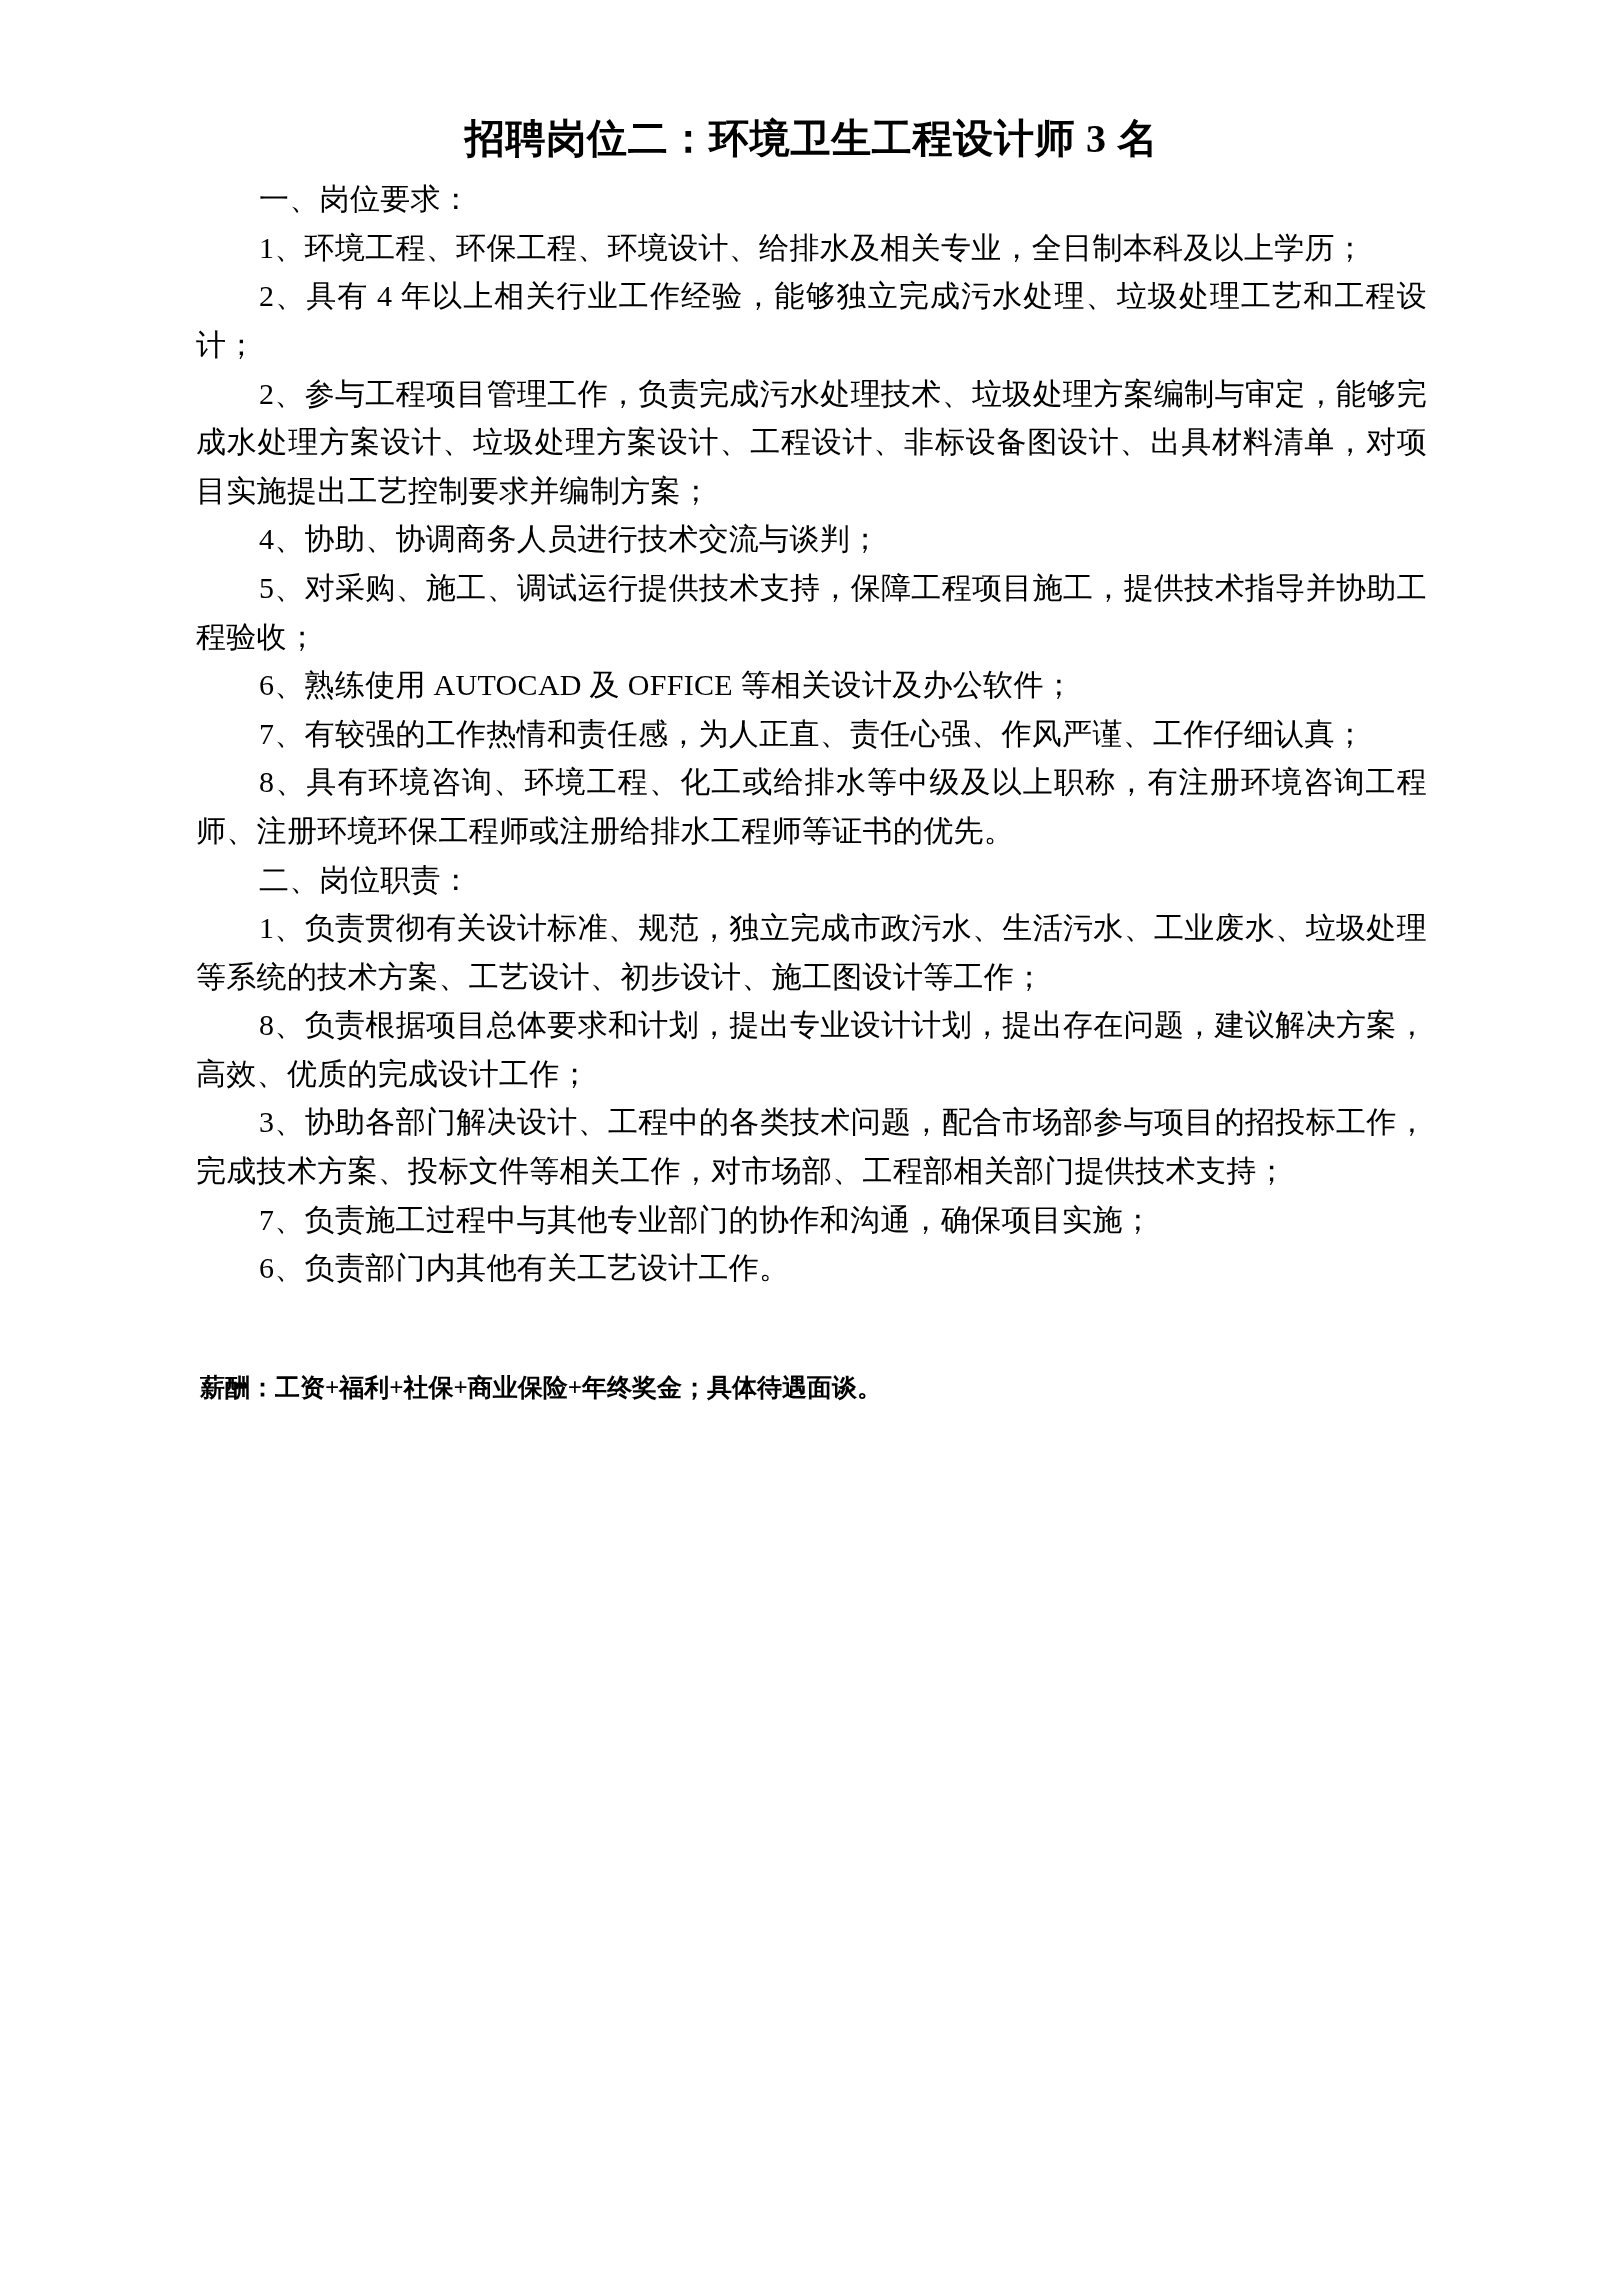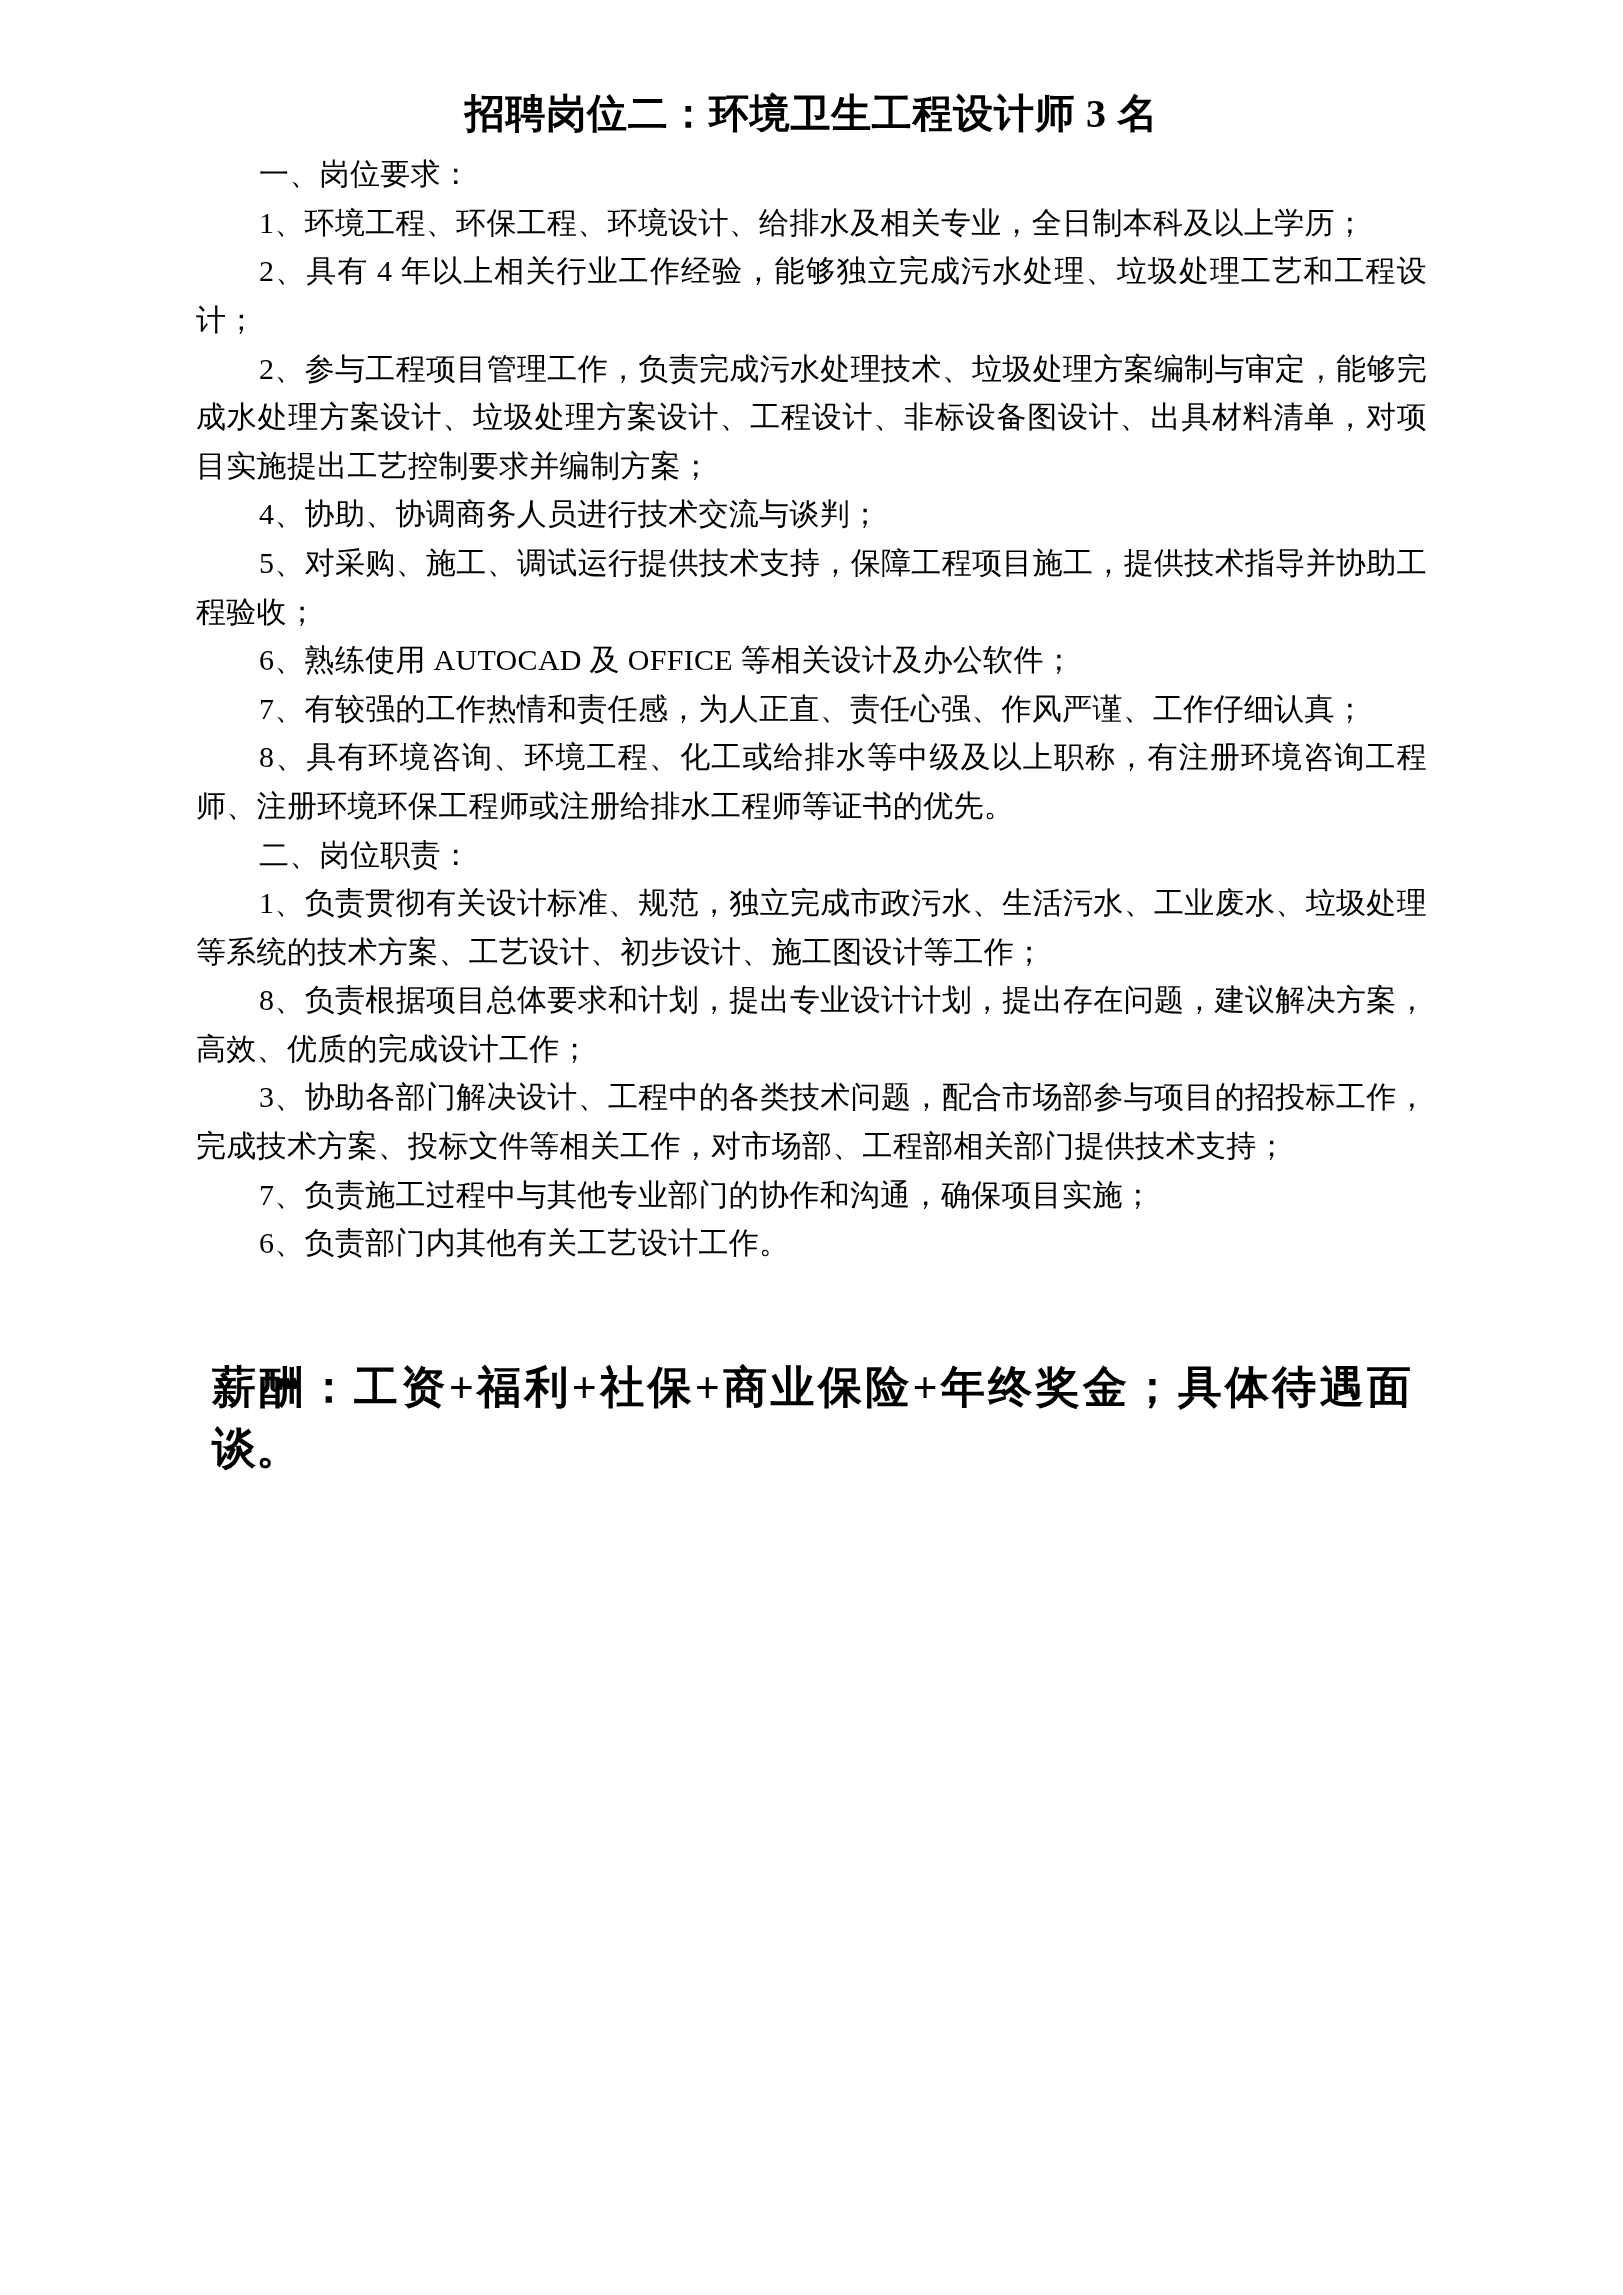--- a/index.html
+++ b/index.html
@@ -15,21 +15,21 @@
     position: relative;
     overflow: hidden;
   }
   .page {
     position: absolute;
     left: 0;
     top: 0;
     width: 1623px;
     height: 2295px;
     box-sizing: border-box;
-    padding: 87px 196px 0 196px;
+    padding: 112px 196px 0 196px;
   }
   .doc-title {
     text-align: center;
     font-size: 40px;
     font-weight: bold;
     line-height: 1.35;
     letter-spacing: 0.7px;
     margin: 0 0 9.2px 0;
     font-family: "Liberation Serif", "DejaVu Serif", serif;
   }
@@ -43,22 +43,22 @@
   .para {
     margin: 0;
     text-indent: 63px;
   }
   .section-head {
     margin: 0;
     text-indent: 63px;
     font-weight: normal;
   }
   .salary {
-    margin: 16px;
-    font-size: 44px;
+    margin: 4px;
+    font-size: 25px;
     font-weight: bold;
     line-height: 1.4;
     letter-spacing: 0px;
   }
   .spacer-big {
     height: 73px;
   }
 </style>
 </head>
 <body>

